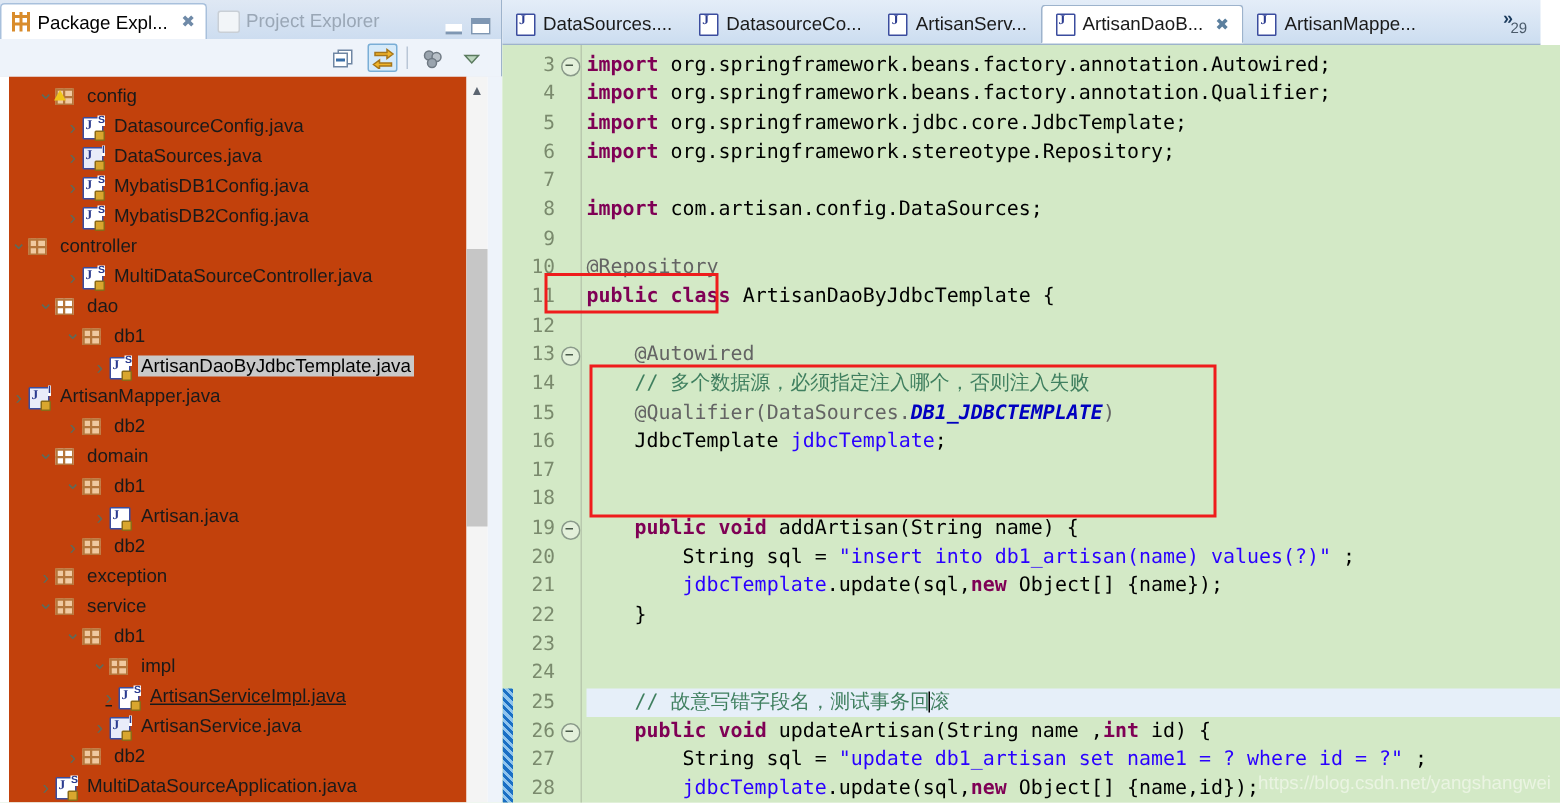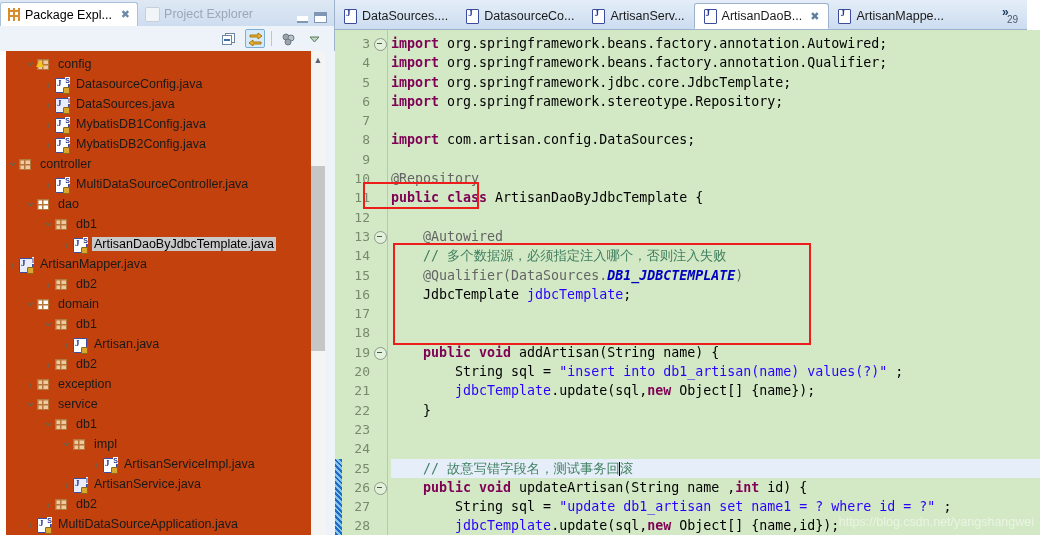--- a/index.html
+++ b/index.html
@@ -354,21 +354,21 @@
             </span>
             <span class="lbl">db1</span>
           </div>
           <div class="node" style="padding-left: 54px;">
             <span class="arrow open"></span>
             <span class="nico">
               <span class="pkg" style="display: block;"></span>
             </span>
             <span class="lbl">impl</span>
           </div>
-          <div class="node" style="padding-left: 84px;">
+          <div class="node" style="padding-left: 60px; text-decoration: underline;">
             <span class="arrow closed"></span>
             <span class="nico">
               <span class="jfile" style="display: block;">
                 <span class="badge">S</span>
                 <span class="lock"></span>
               </span>
             </span>
             <span class="lbl">ArtisanServiceImpl.java</span>
           </div>
           <div class="node" style="padding-left: 54px;">

